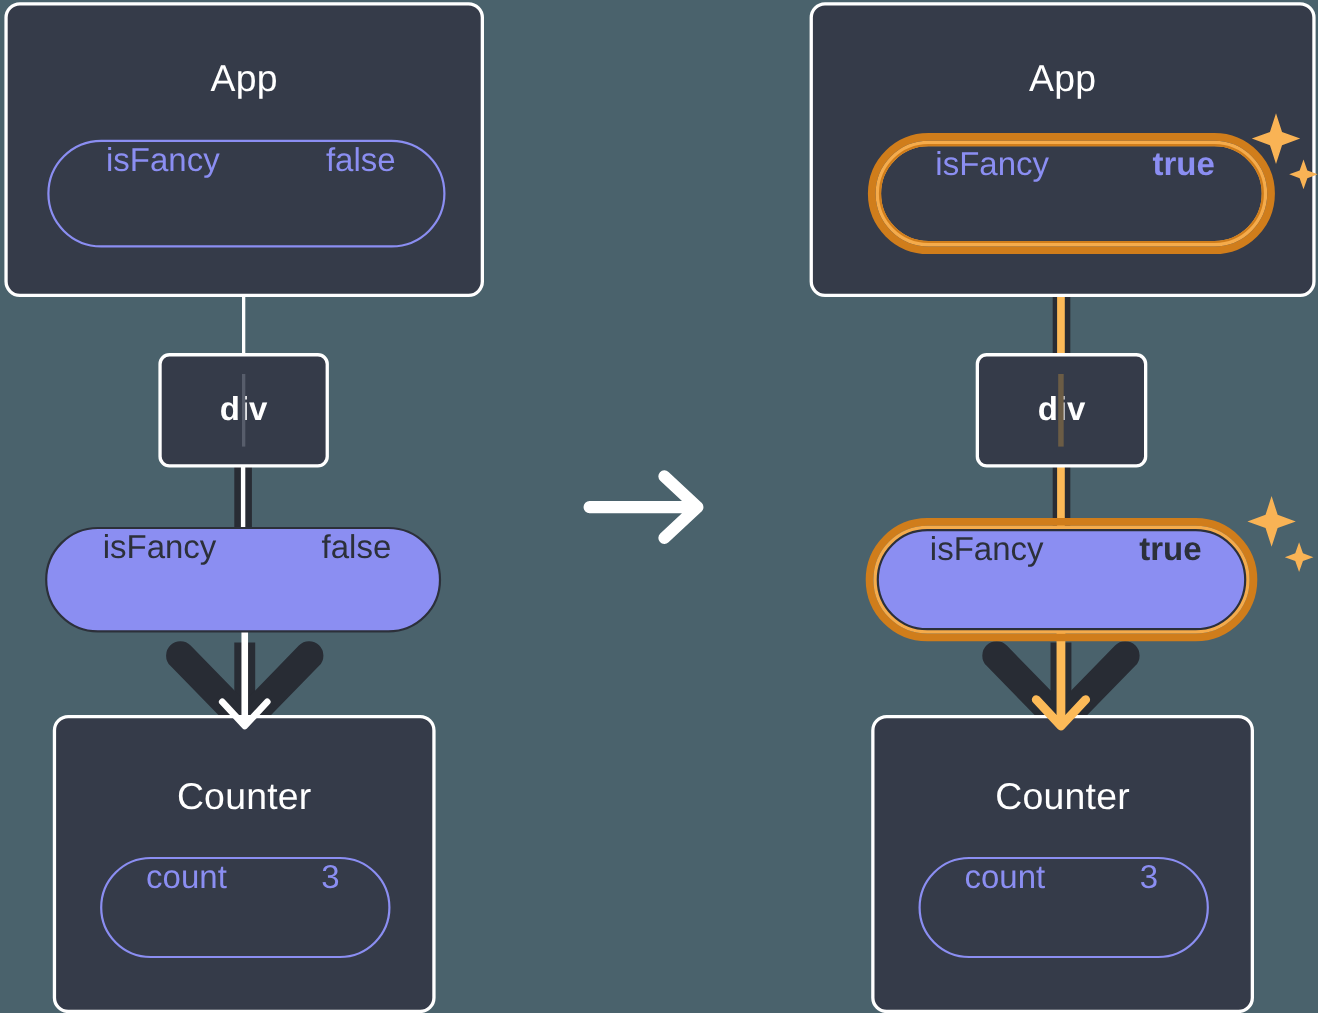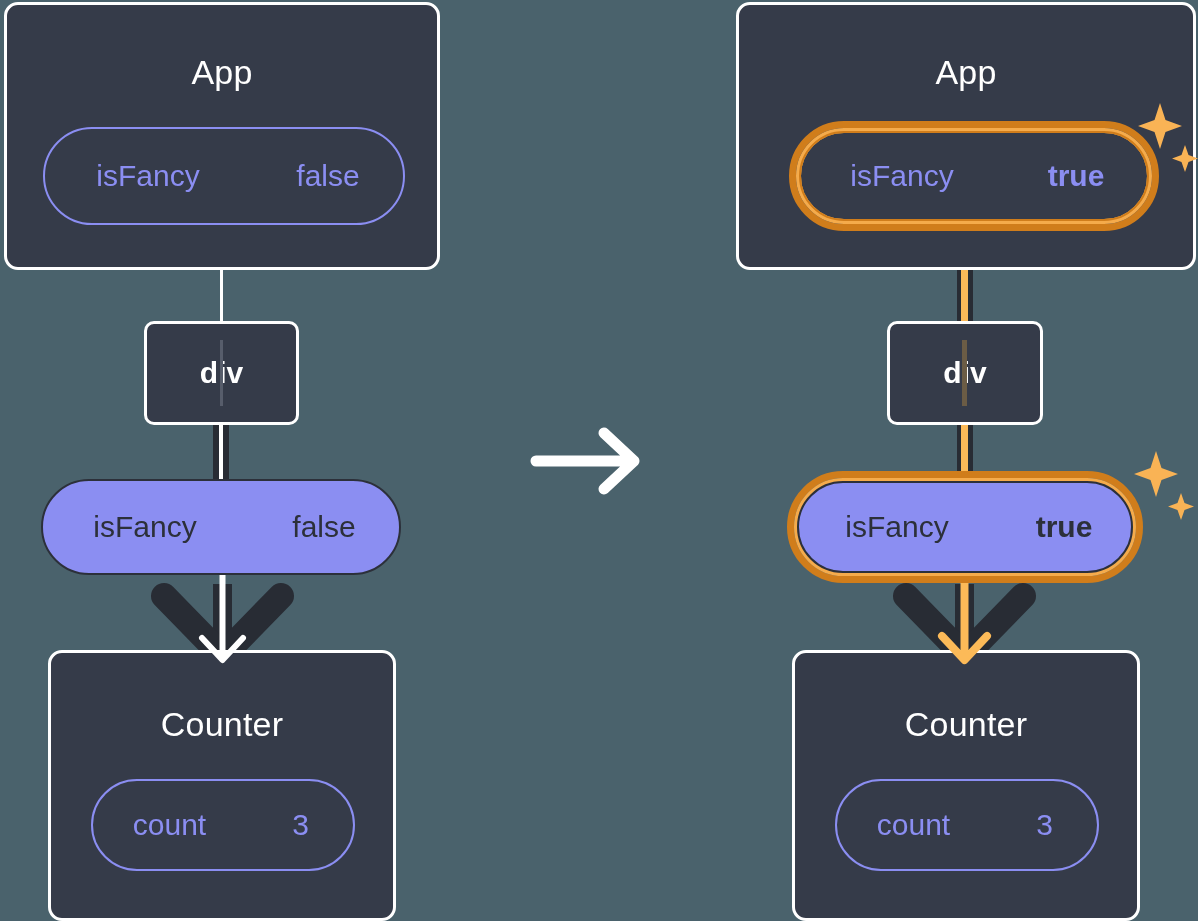--- a/index.html
+++ b/index.html
@@ -52,21 +52,21 @@
     font-size: 30px;
     font-weight: bold;
     z-index: 6;
   }
 
   
   .pill {
     position: absolute;
     box-sizing: border-box;
     display: flex;
-    align-items: center;
+    align-items: flex-start;
     z-index: 7;
   }
   .pill-outline {
     border: 2px solid #8b8ef2;
     border-radius: 999px;
     background: transparent;
   }
   .pill-outline .pill-key,
   .pill-outline .pill-val {
     color: #8b8ef2;

